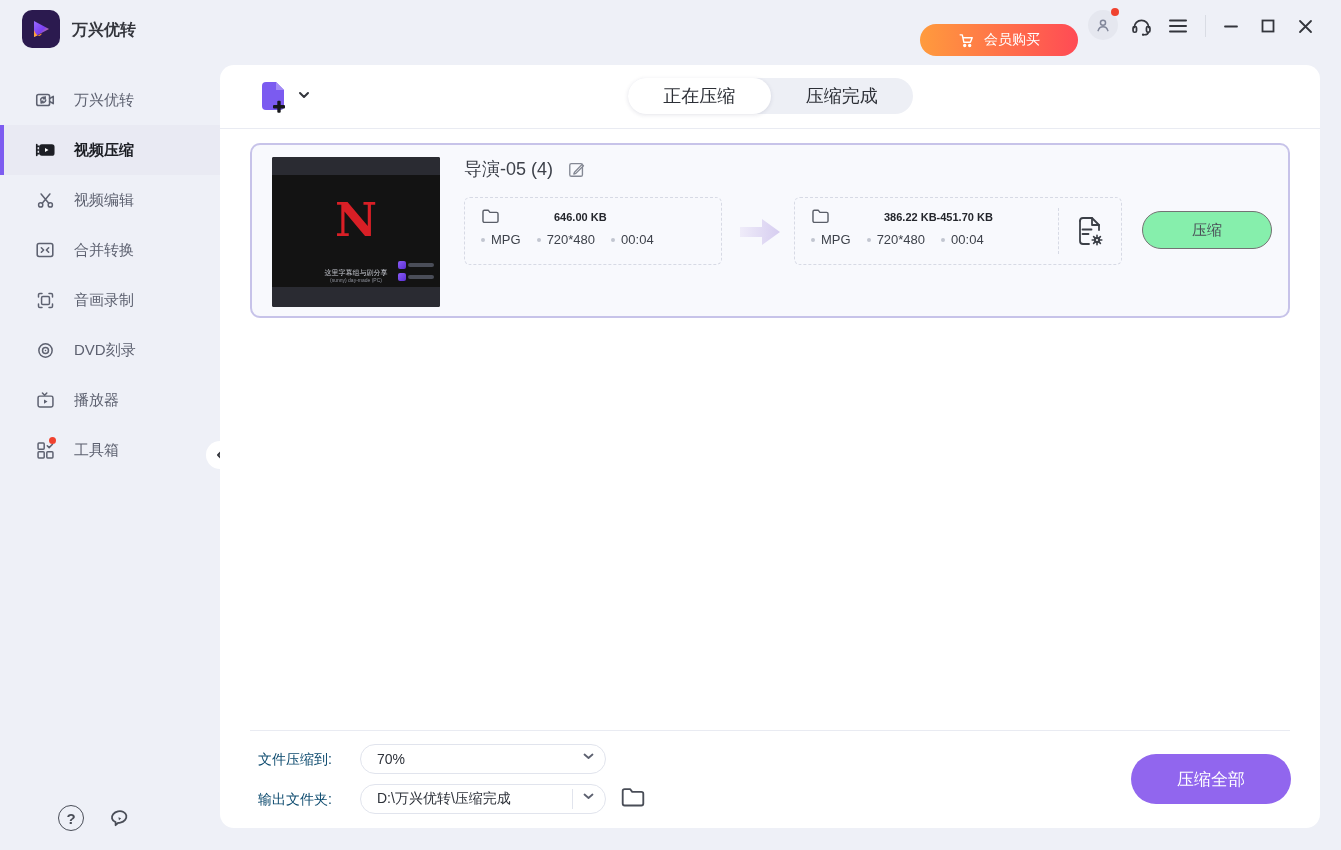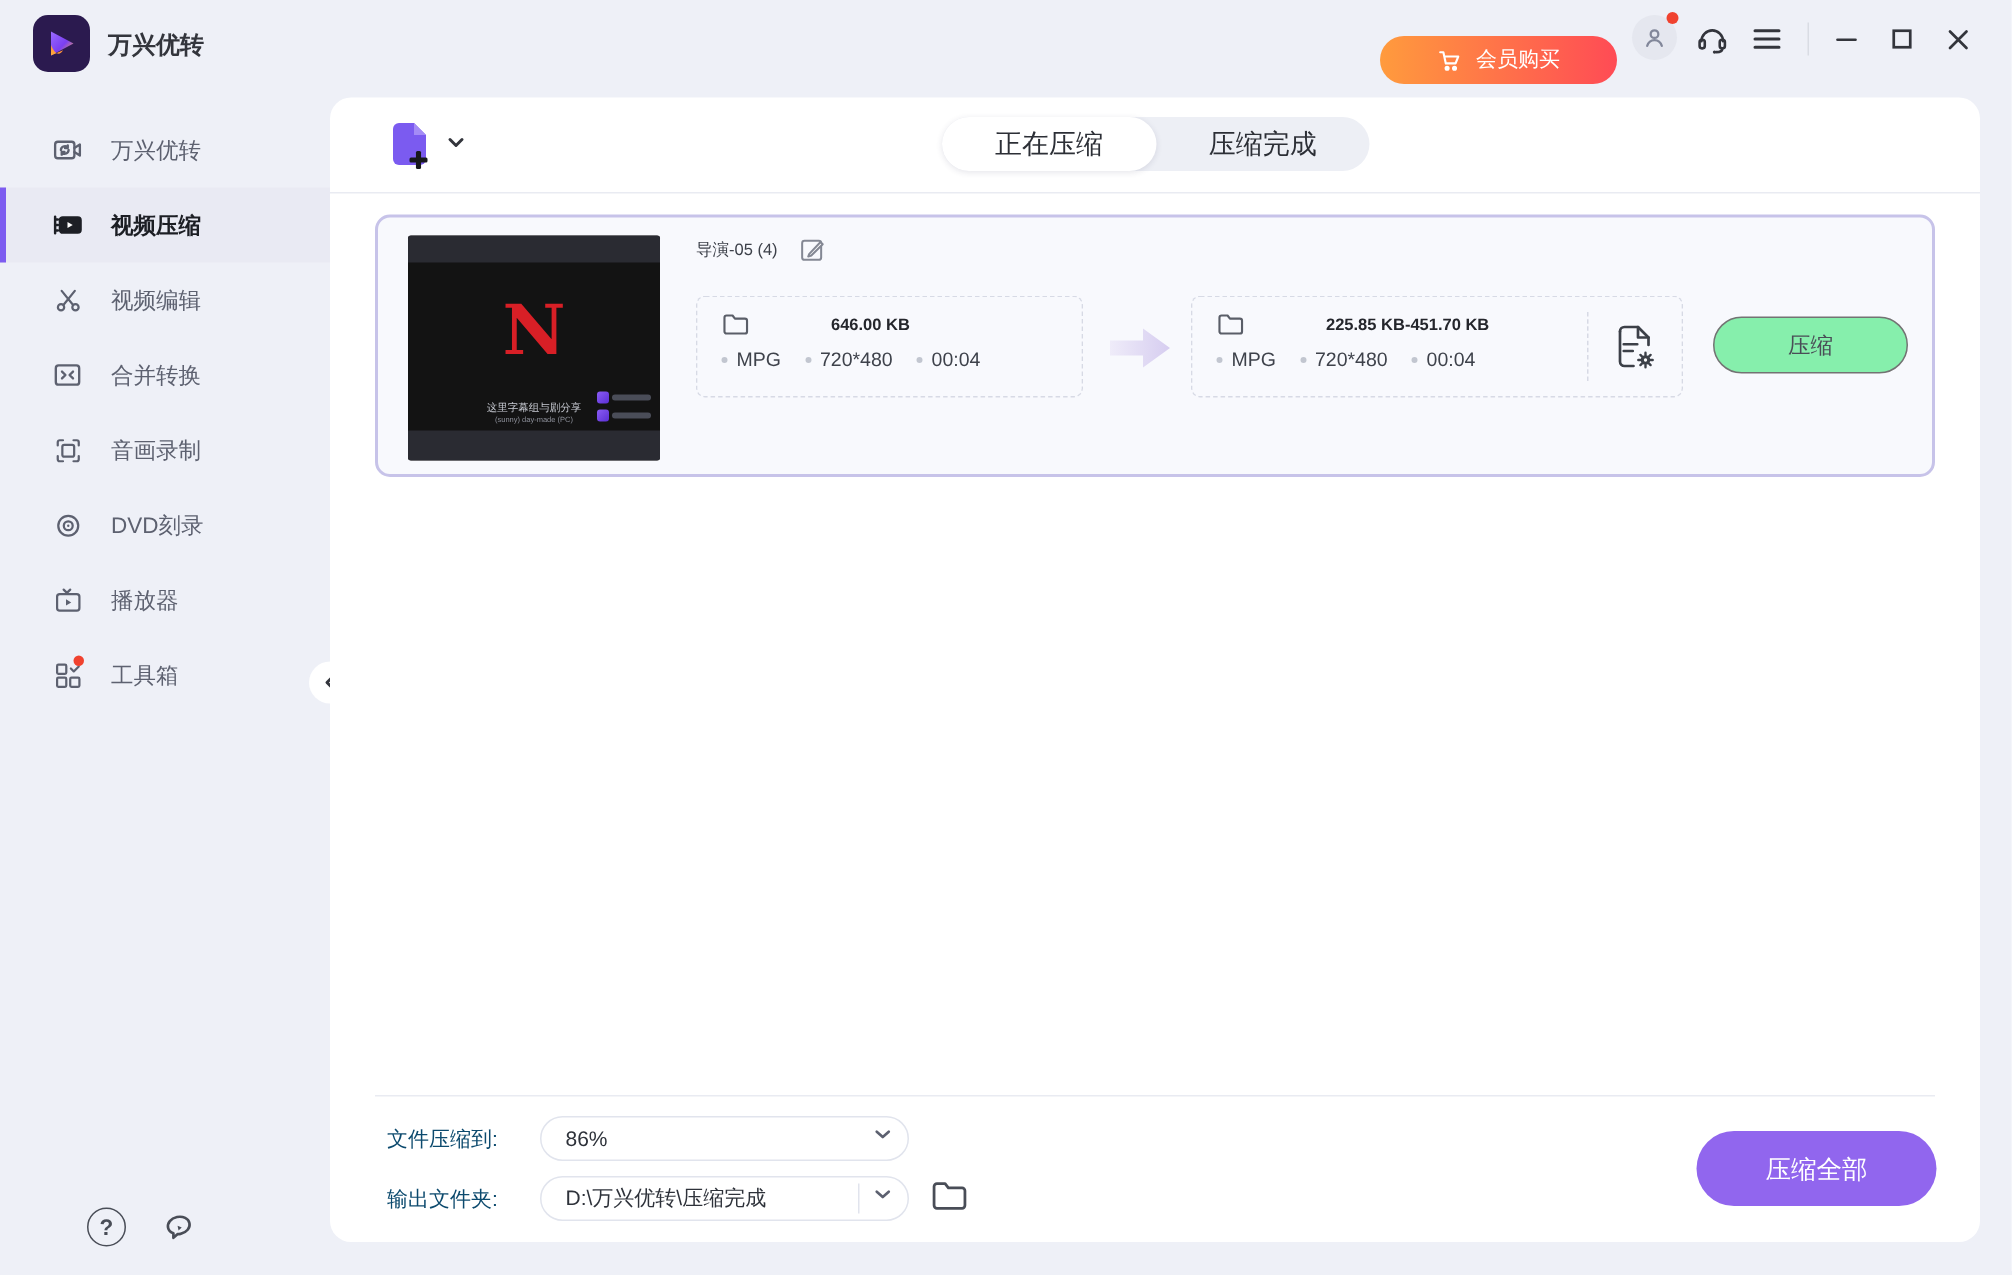--- a/index.html
+++ b/index.html
@@ -60,21 +60,21 @@
             font-family:"DejaVu Serif",serif; font-weight:bold; font-size:46px; line-height:46px; }
   .watermark { position:absolute; left:0; bottom:24px; width:100%; text-align:center; color:#c7cad2; }
   .wm1 { font-size:7px; line-height:8px; }
   .wm2 { font-size:5px; line-height:6px; color:#8d909a; }
   .badges { position:absolute; right:6px; bottom:26px; }
   .badge { width:36px; height:9px; margin-top:3px; display:flex; align-items:center; gap:2px; }
   .badge-sq { width:8px; height:8px; border-radius:2px; background:linear-gradient(135deg,#8a5cf5,#5b2fd4); }
   .badge-bar { flex:1; height:4px; border-radius:2px; background:#4a4d58; }
 
   .name-row { position:absolute; left:212px; top:12px; display:flex; align-items:center; gap:14px; }
-  .file-name { font-size:11px; color:#3d414a; }
+  .file-name { font-size:18px; color:#3d414a; }
   .edit-icon { cursor:pointer; display:flex; }
 
   .info-box { position:absolute; top:52px; height:68px; border:1px dashed #d7dae5; border-radius:6px; }
   .src-box { left:212px; width:258px; }
   .tgt-box { left:542px; width:328px; }
   .size-row { display:flex; align-items:center; gap:10px; margin:10px 0 0 16px; }
   .size-text { font-size:11px; font-weight:bold; color:#24262c;margin-left:44px; }
   .meta-row { display:flex; gap:16px; margin:7px 0 0 16px; font-size:13px; color:#3e424b; }
   .meta-row span::before { content:""; display:inline-block; width:4px; height:4px; border-radius:50%;
                            background:#c2c6d0; margin-right:6px; vertical-align:2px; }
@@ -364,21 +364,21 @@
             </defs>
           <path d="M2 12h22V4l18 13-18 13v-8H2z" fill="url(#ag)"></path>
         </svg>
       </div>
 
       <div class="info-box tgt-box">
         <div class="size-row">
           <svg width="19" height="17" viewBox="0 0 24 20" fill="none" stroke="#5a5e68" stroke-width="1.8" stroke-linejoin="round">
             <path d="M2.5 4A1.8 1.8 0 0 1 4.3 2.2h5l2 2.6h8.4A1.8 1.8 0 0 1 21.5 6.6v9a1.8 1.8 0 0 1-1.8 1.8H4.3a1.8 1.8 0 0 1-1.8-1.8z"></path>
           </svg>
-          <span class="size-text">225.85 KB-451.70 KB</span>
+          <span class="size-text">386.22 KB-451.70 KB</span>
         </div>
         <div class="meta-row">
           <span>MPG</span>
           <span>720*480</span>
           <span>00:04</span>
         </div>
         <div class="box-divider"></div>
         <div class="settings-icon">
           <svg width="28" height="32" viewBox="0 0 28 32" fill="none" stroke="#3c4048" stroke-width="1.8" stroke-linecap="round" stroke-linejoin="round">
             <path d="M4 6a3 3 0 0 1 3-3h9l7 7v5"></path>
@@ -392,21 +392,21 @@
         </div>
       </div>
 
       <div class="compress-btn">压缩</div>
     </div>
 
     <div class="footer-divider"></div>
 
     <div class="f-label" style="top:686px;">文件压缩到:</div>
     <div class="dropdown" style="top:679px;">
-      <span>86%</span>
+      <span>70%</span>
       <span class="dd-caret">
         <svg width="11" height="7" viewBox="0 0 11 7" fill="none" stroke="#5d6170" stroke-width="1.8" stroke-linecap="round" stroke-linejoin="round">
             <path d="M1.5 1.5 5.5 5l4-3.5"></path>
           </svg>
       </span>
     </div>
 
     <div class="f-label" style="top:726px;">输出文件夹:</div>
     <div class="dropdown" style="top:719px;">
       <span>D:\万兴优转\压缩完成</span>

